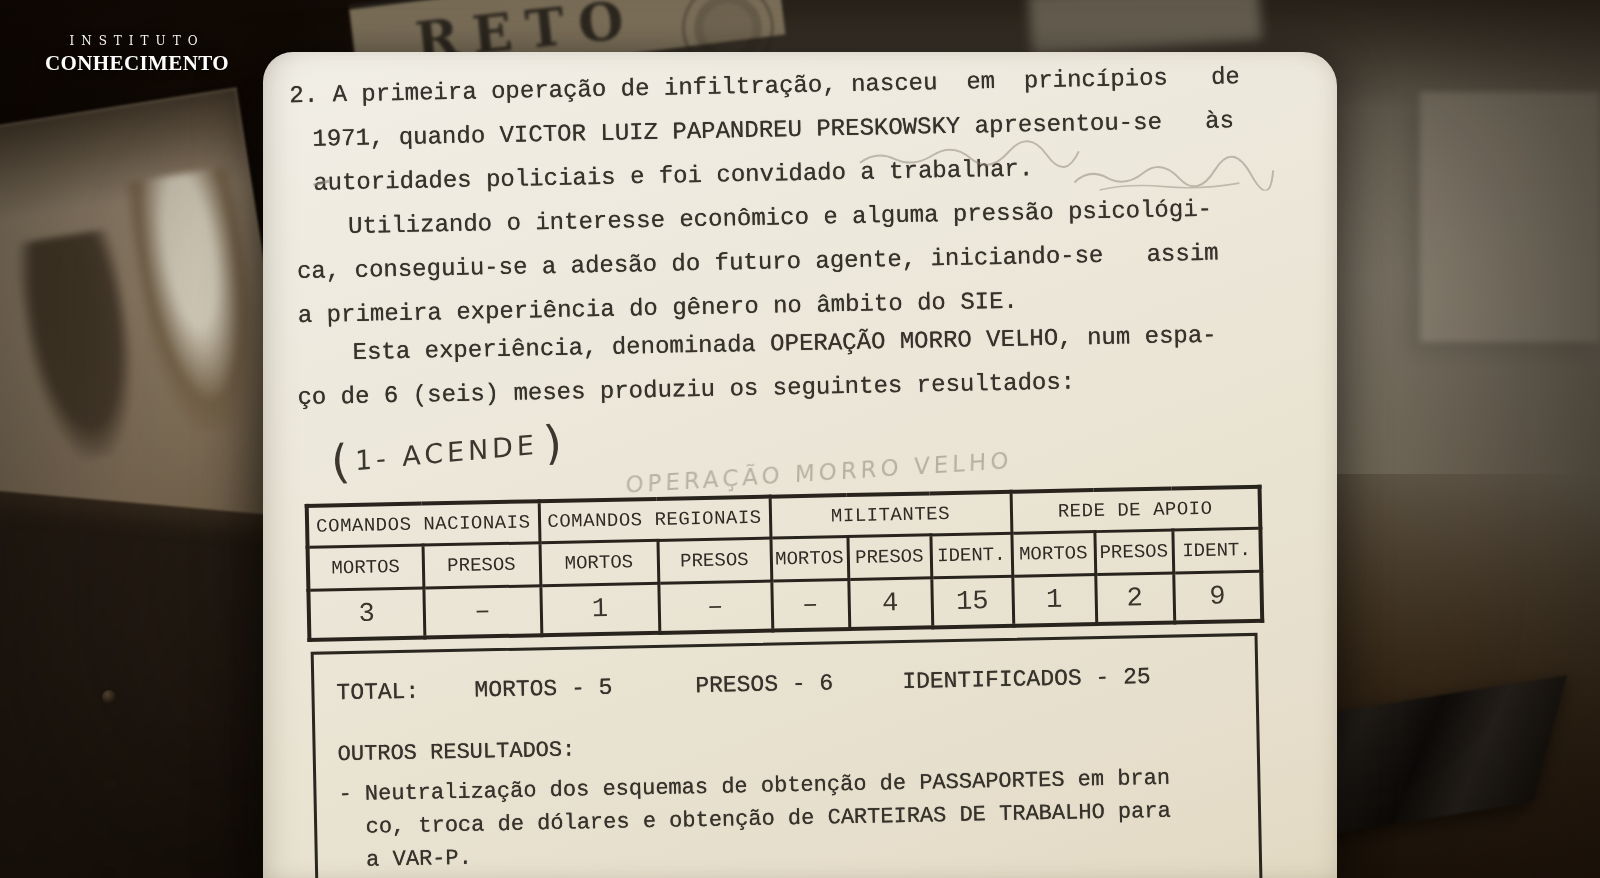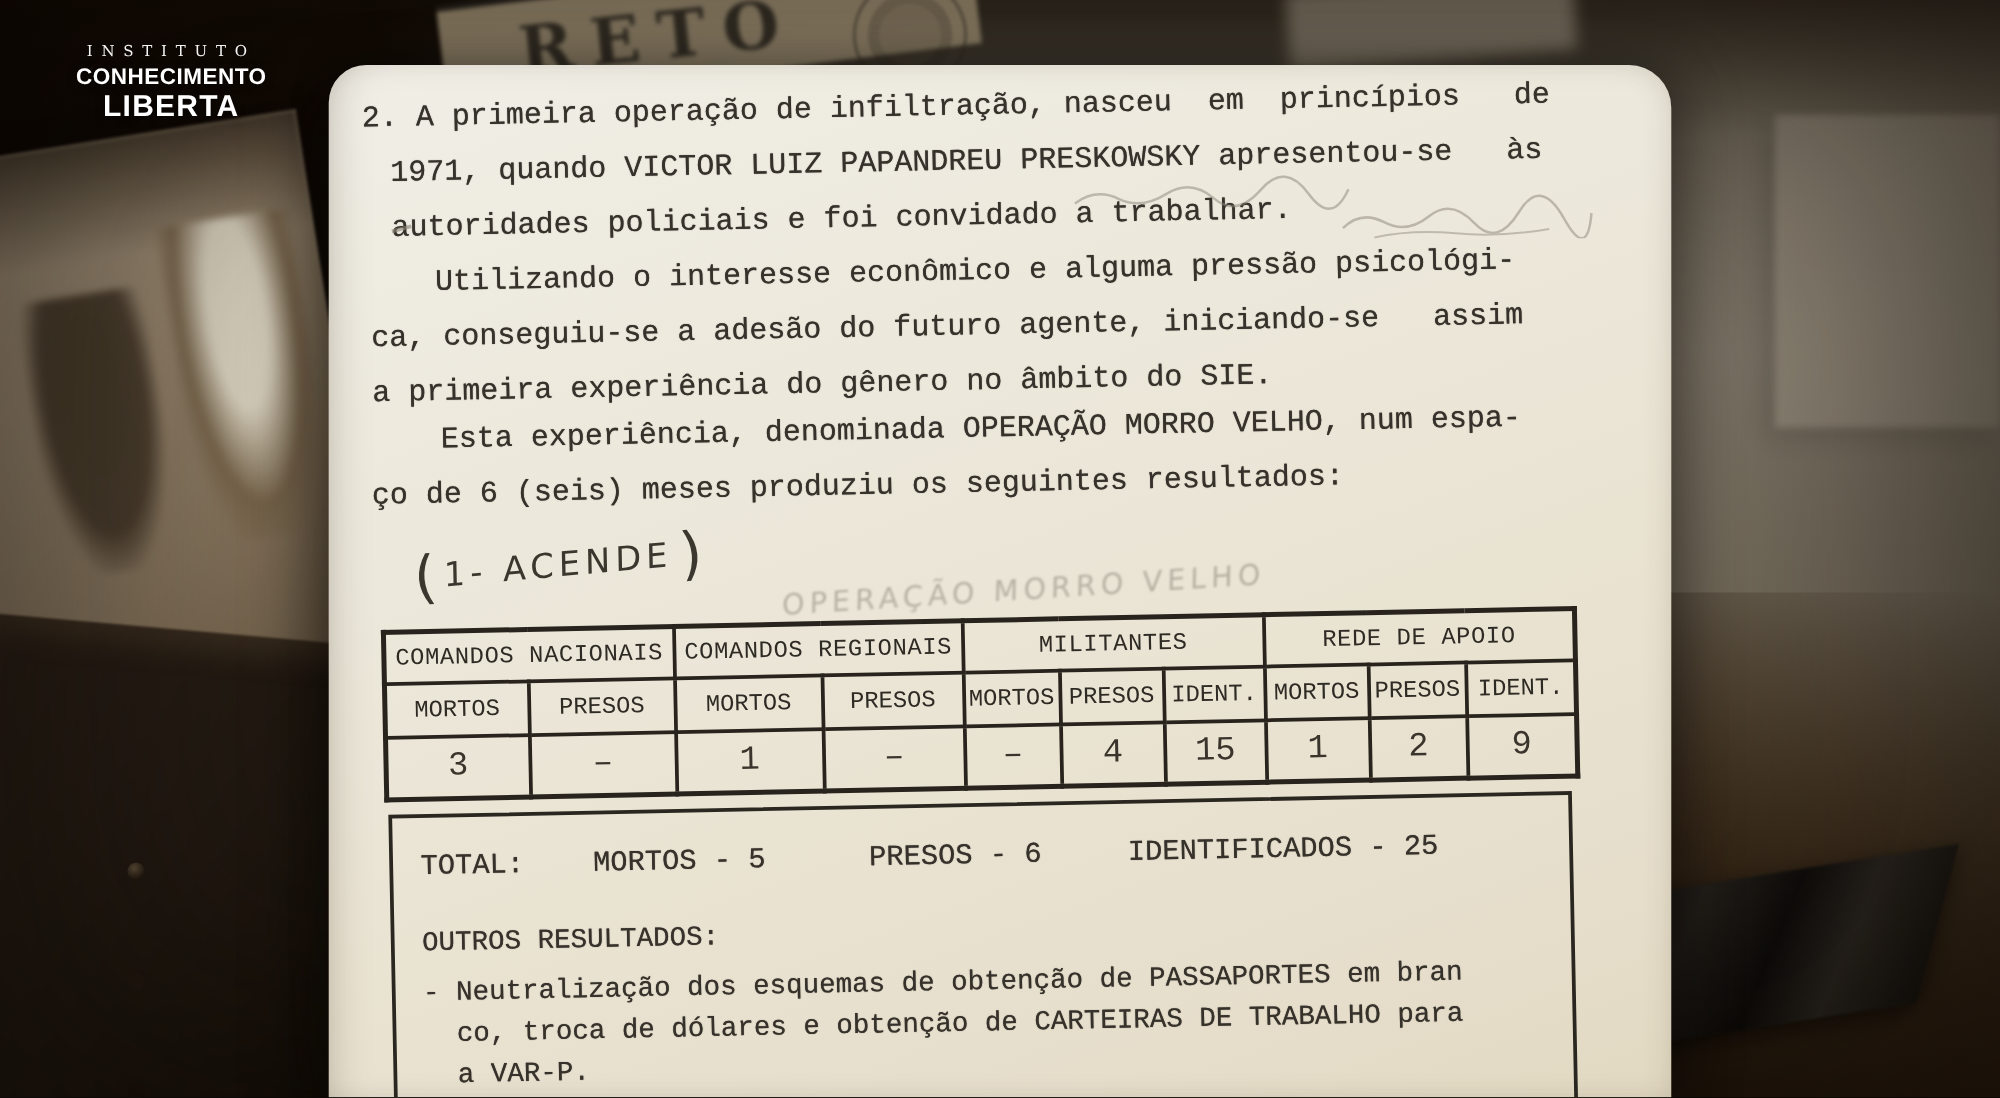--- a/index.html
+++ b/index.html
@@ -47,21 +47,21 @@
       background:linear-gradient(100deg,#11100e 0%,#23201c 30%,#0c0b0a 55%,#2a2username 75%,#16130f 100%);
       background:linear-gradient(100deg,#11100e 0%,#26231e 30%,#0c0b0a 55%,#2b2722 75%,#16130f 100%);
       box-shadow:0 6px 18px rgba(0,0,0,.6);}
   .vignette{left:0;top:0;width:100%;height:100%;pointer-events:none;
       box-shadow:inset 0 0 220px 70px rgba(8,4,1,.5);}
 
   
   .instituto-logo{left:34px;top:16px;width:206px;text-align:center;color:#fff;
       text-shadow:0 1px 8px rgba(0,0,0,.65);z-index:6;margin-top:18px;}
   .instituto-l1{font-family:"DejaVu Serif",serif;font-size:12px;letter-spacing:7px;opacity:.96;}
-  .instituto-l2{font-family:Liberation Sans, sans-serif;font-weight:bold;font-size:18px;margin-top:3px;letter-spacing:.4px;}
+  .instituto-l2{font-family:Liberation Serif, serif;font-weight:bold;font-size:21px;margin-top:3px;letter-spacing:.4px;}
   .instituto-l3{font-family:"Liberation Sans",sans-serif;font-weight:bold;font-size:24px;letter-spacing:1px;}
   .icl-logo{right:86px;top:30px;display:flex;align-items:center;z-index:6;
       text-shadow:0 1px 8px rgba(0,0,0,.5);}
   .icl-thin{font-size:37px;font-weight:normal;color:#ececec;letter-spacing:9px;
       transform:scaleX(.88);transform-origin:right;opacity:.95;}
   .icl-diamond{width:18px;height:18px;border-radius:5px;transform:rotate(45deg);
       background:linear-gradient(135deg,#43c9ee 0%,#4e84e9 55%,#6a55e5 100%);
       margin:0 5px 0 0;flex:none;}
   .icl-bold{font-size:40px;font-weight:bold;color:#fff;letter-spacing:-1px;
       transform:scaleX(.84);transform-origin:left;}
@@ -229,17 +229,16 @@
       </div>
 
     </div>
   </div>
 
   <div class="abs vignette"></div>
 
   <div class="abs instituto-logo">
     <div class="instituto-l1">INSTITUTO</div>
     <div class="instituto-l2">CONHECIMENTO</div>
-    <div class="instituto-l3">LIBERTA</div>
   </div>
 
 
 </div>
 
 </body></html>

